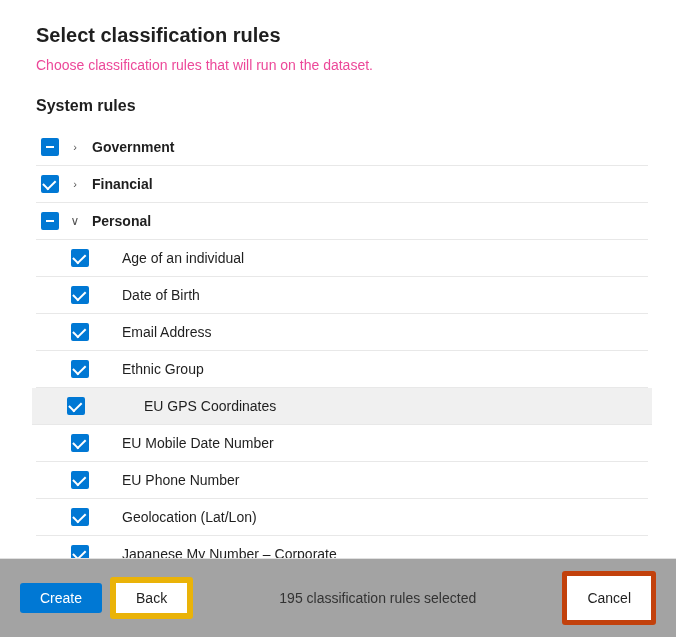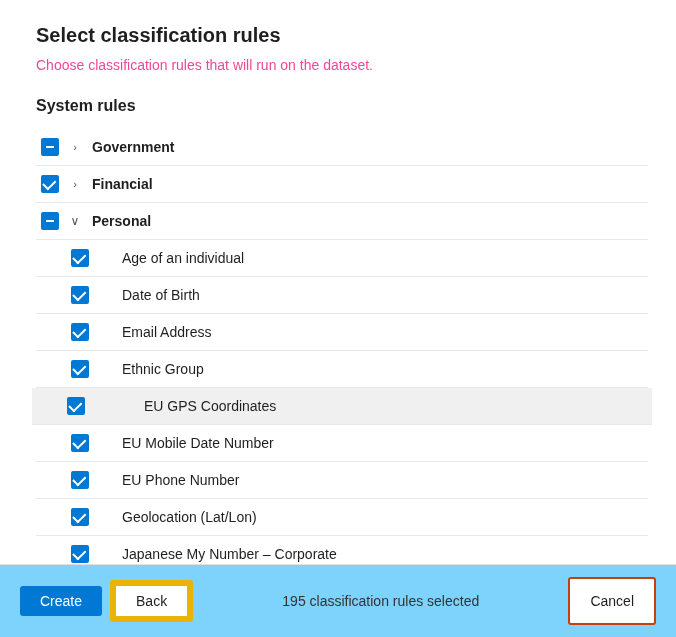--- a/index.html
+++ b/index.html
@@ -130,21 +130,21 @@
 
     .row-label.bold {
       font-weight: 600;
     }
 
     .footer {
       display: flex;
       align-items: center;
       padding: 12px 20px;
       border-top: 1px solid #e0e0e0;
-      background: #7dd3fc;
+      background: #a3a3a3;
       gap: 8px;
     }
 
     .btn-primary {
       background: #0078d4;
       color: #fff;
       border: none;
       padding: 7px 20px;
       border-radius: 3px;
       font-size: 14px;
@@ -165,21 +165,21 @@
     .footer-status {
       flex: 1;
       text-align: center;
       font-size: 14px;
       color: #333;
     }
 
     .btn-cancel {
       background: #fff;
       color: #1f1f1f;
-      border: 2px solid #c2410c;
+      border: 5px solid #c2410c;
       padding: 14px 20px;
       border-radius: 3px;
       font-size: 14px;
       cursor: pointer;
       margin-left: auto;
     }
   </style>
 </head>
 <body>
 

